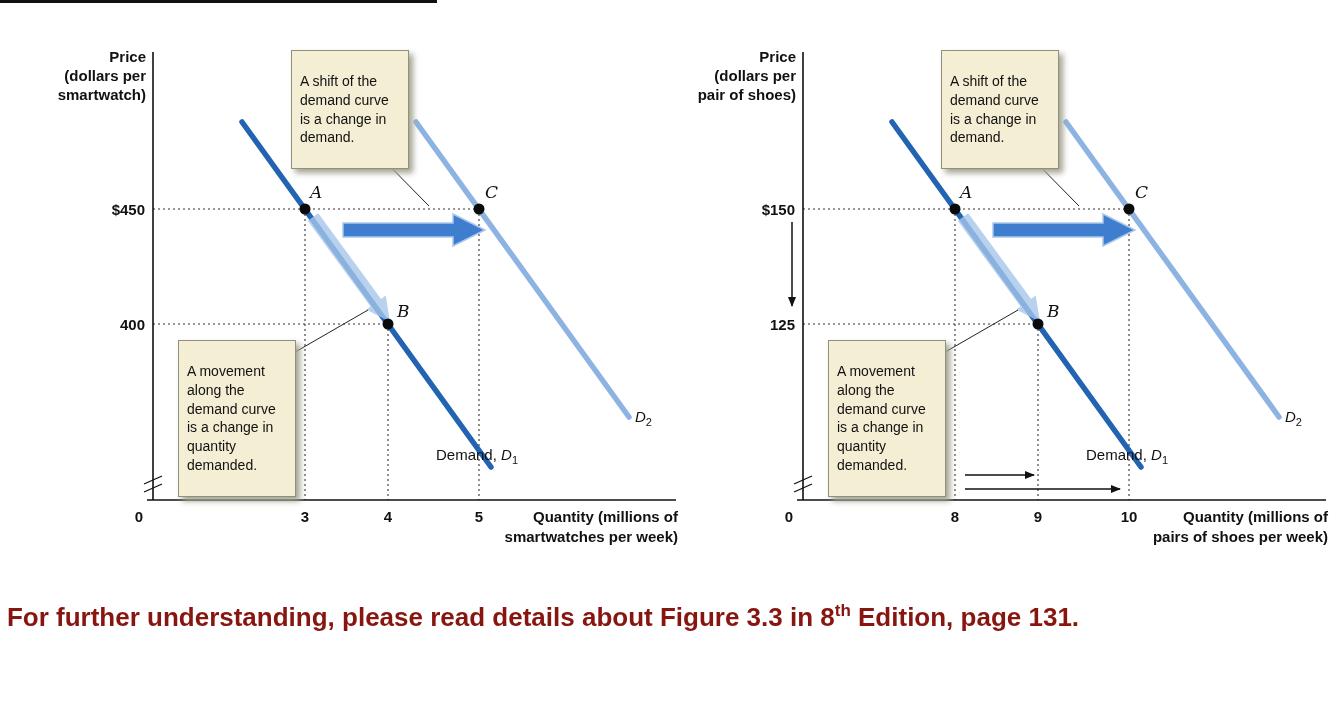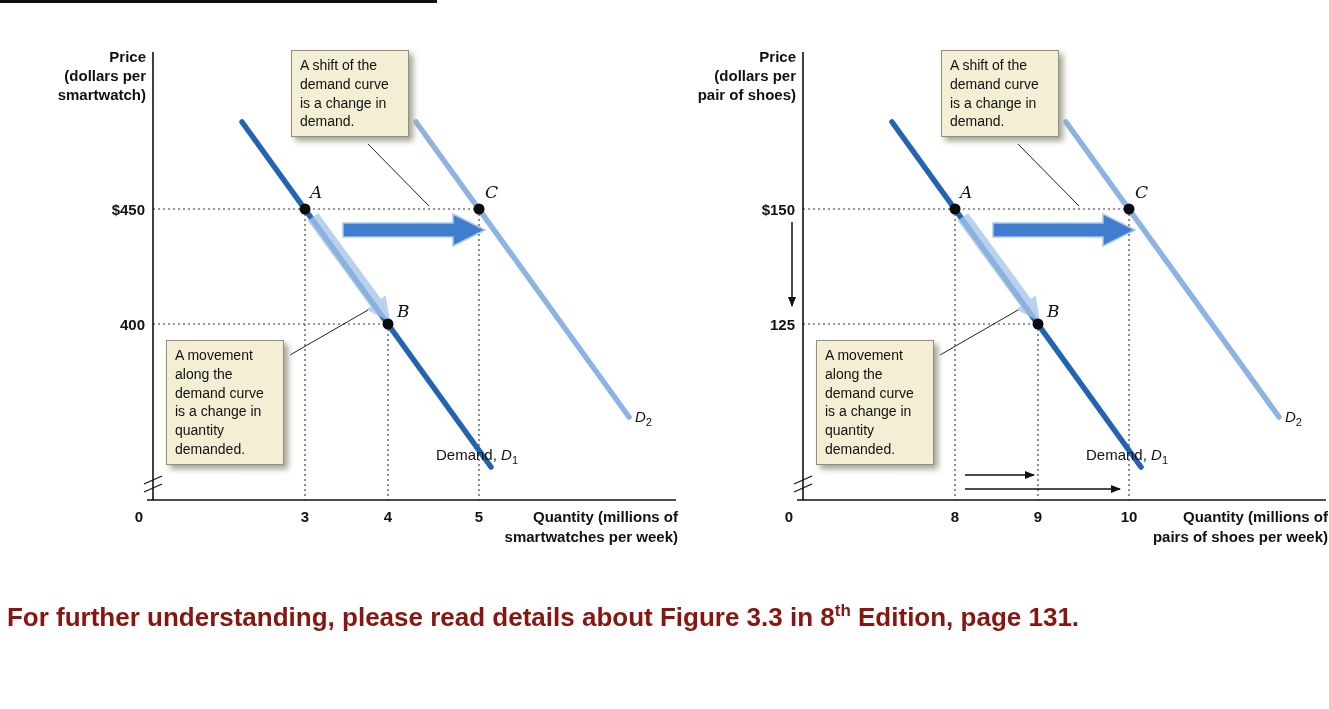--- a/index.html
+++ b/index.html
@@ -10,24 +10,24 @@
   .panel{position:absolute;top:22px;width:641px;height:545px;}
   .panel:nth-child(1){left:38px;}
   .panel:nth-child(2){left:688px;}
   .panel svg{position:absolute;left:0;top:0;}
   svg text{fill:#111;}
   .tick{font:bold 15px "Liberation Sans",sans-serif;}
   .axis-title{font:bold 15px "Liberation Sans",sans-serif;}
   .pt-label{font:italic 17px "DejaVu Serif",serif;}
   .curve-label{font:15px "Liberation Sans",sans-serif;}
   .note{position:absolute;width:100px;background:#f3eed4;border:1px solid #90907e;
-        box-shadow:4px 4px 6px #a3a393;padding:5px 8px;font-size:14px;line-height:1.34;}
+        box-shadow:4px 4px 6px #a3a393;padding:21px 8px;font-size:14px;line-height:1.34;}
   .note .it{}
   .note-shift{left:253px;top:28px;}
-  .note-move{left:128px;top:318px;}
+  .note-move{left:140px;top:318px;}
   .caption{position:absolute;left:0;top:601px;width:1086px;text-align:center;
            font-weight:bold;font-size:26px;color:#881610;}
   .caption sup{font-size:17px;}
 </style>
 </head>
 <body>
 
 <div class="topline"></div>
 
 <div id="panels">

